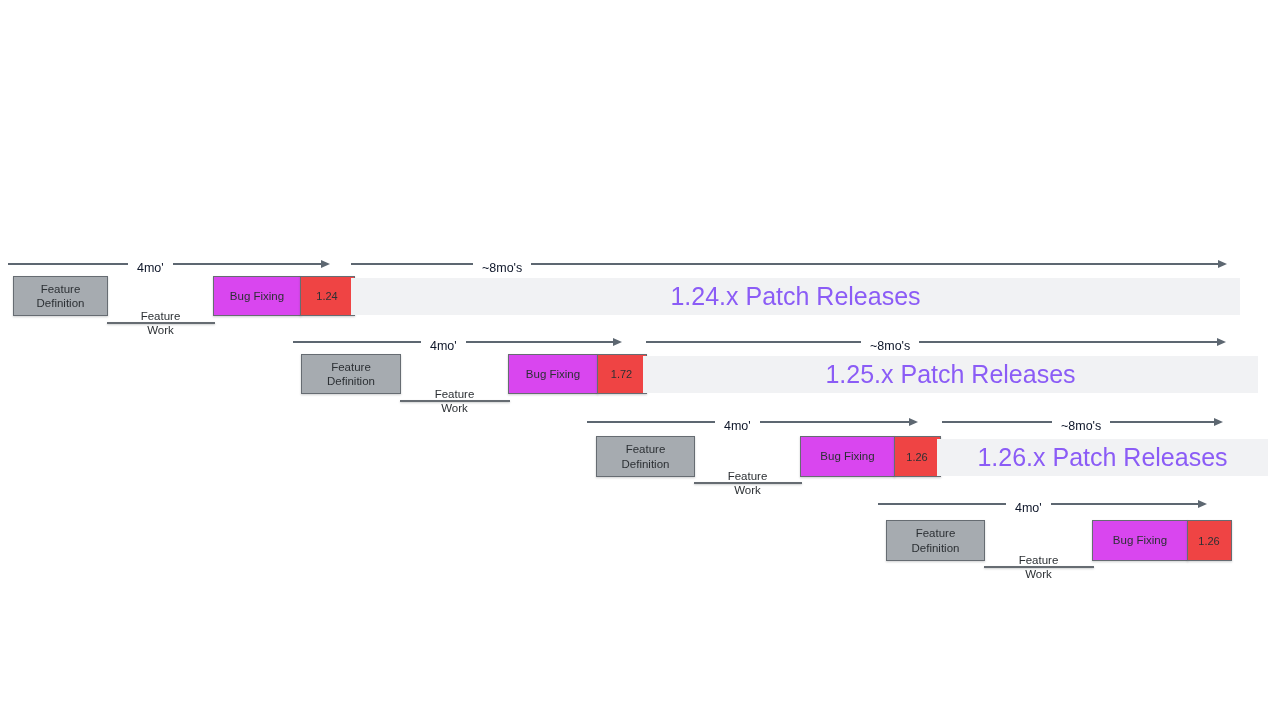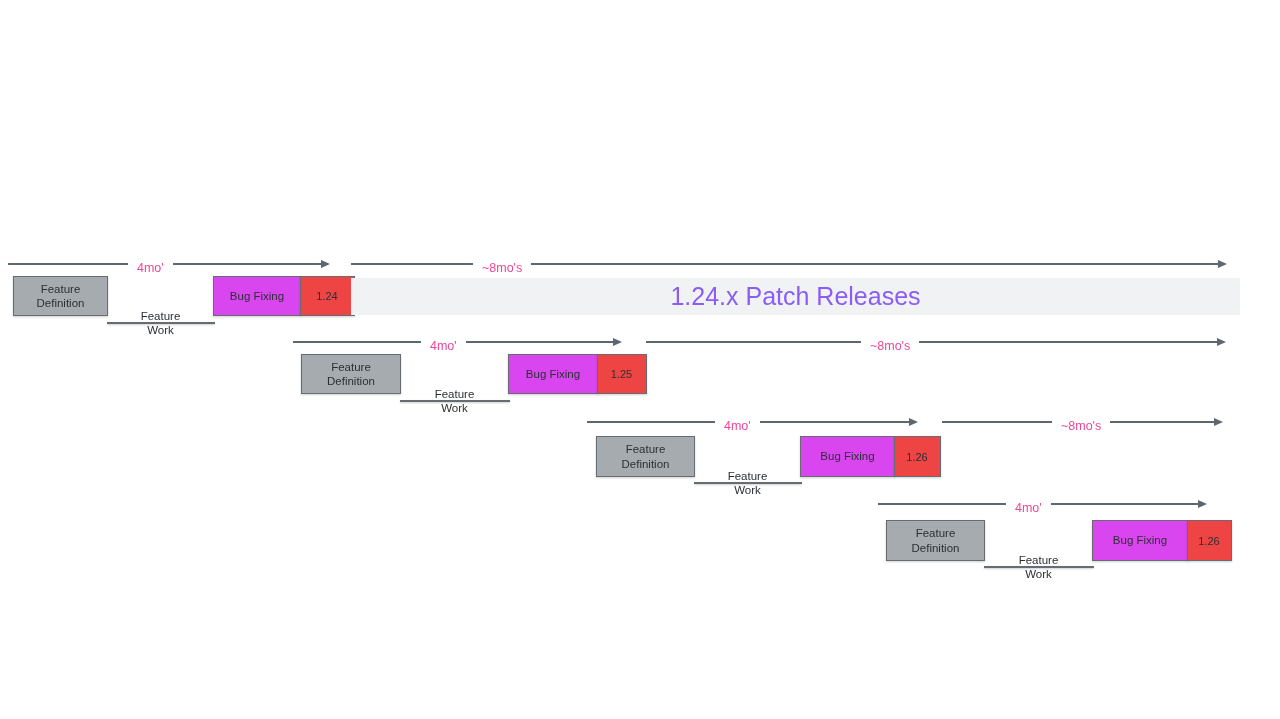--- a/index.html
+++ b/index.html
@@ -12,21 +12,21 @@
   .arrow { position:absolute; height:18px; display:flex; align-items:center; }
   .arrow .seg  { height:2px; background:#5d6771; }
   .arrow .seg1 { flex:0 0 auto; }
   .arrow .seg2 { flex:1 1 auto; }
   .arrow .head {
     width:0; height:0; flex:0 0 auto; margin-left:-1px;
     border-left:9px solid #5d6771;
     border-top:4px solid transparent; border-bottom:4px solid transparent;
   }
   .arrow .lbl {
-    flex:0 0 auto; font-size:12.5px; color:#ec4899;
+    flex:0 0 auto; font-size:12.5px; color:#0f172a;
     padding:0 9px; position:relative; top:4px; white-space:nowrap;
   }
 
   
   .phases { position:absolute; display:flex; height:40px;padding-left:8px; }
   .pbox {
     box-sizing:border-box; border:1.5px solid #666c72; margin-left:-1.5px;
     display:flex; align-items:center; justify-content:center; text-align:center;
     box-shadow:0 1px 2px rgba(60,64,67,0.25);
   }
@@ -126,22 +126,25 @@
     <div class="pbox p0 b0">
       <span class="plbl">Feature Definition</span>
     </div>
     <div class="pbox p1 b1">
       <span class="plbl">Feature Work</span>
     </div>
     <div class="pbox p2 b2">
       <span class="plbl">Bug Fixing</span>
     </div>
     <div class="pbox pver b3">
-      <span class="vlbl">1.25</span>
+      <span class="vlbl">1.72</span>
     </div>
+  </div>
+  <div class="patchbar r2-pb">
+    <span class="ptxt">1.25.x Patch Releases</span>
   </div>
 
   <div class="arrow r3-a4">
     <span class="seg seg1"></span>
     <span class="lbl">4mo'</span>
     <span class="seg seg2"></span>
     <span class="head"></span>
   </div>
   <div class="arrow r3-a8">
     <span class="seg seg1"></span>
@@ -156,20 +159,23 @@
     <div class="pbox p1 b1">
       <span class="plbl">Feature Work</span>
     </div>
     <div class="pbox p2 b2">
       <span class="plbl">Bug Fixing</span>
     </div>
     <div class="pbox pver b3">
       <span class="vlbl">1.26</span>
     </div>
   </div>
+  <div class="patchbar r3-pb">
+    <span class="ptxt">1.26.x Patch Releases</span>
+  </div>
 
   <div class="arrow r4-a4">
     <span class="seg seg1"></span>
     <span class="lbl">4mo'</span>
     <span class="seg seg2"></span>
     <span class="head"></span>
   </div>
   <div class="phases r4-ph">
     <div class="pbox p0 b0">
       <span class="plbl">Feature Definition</span>

